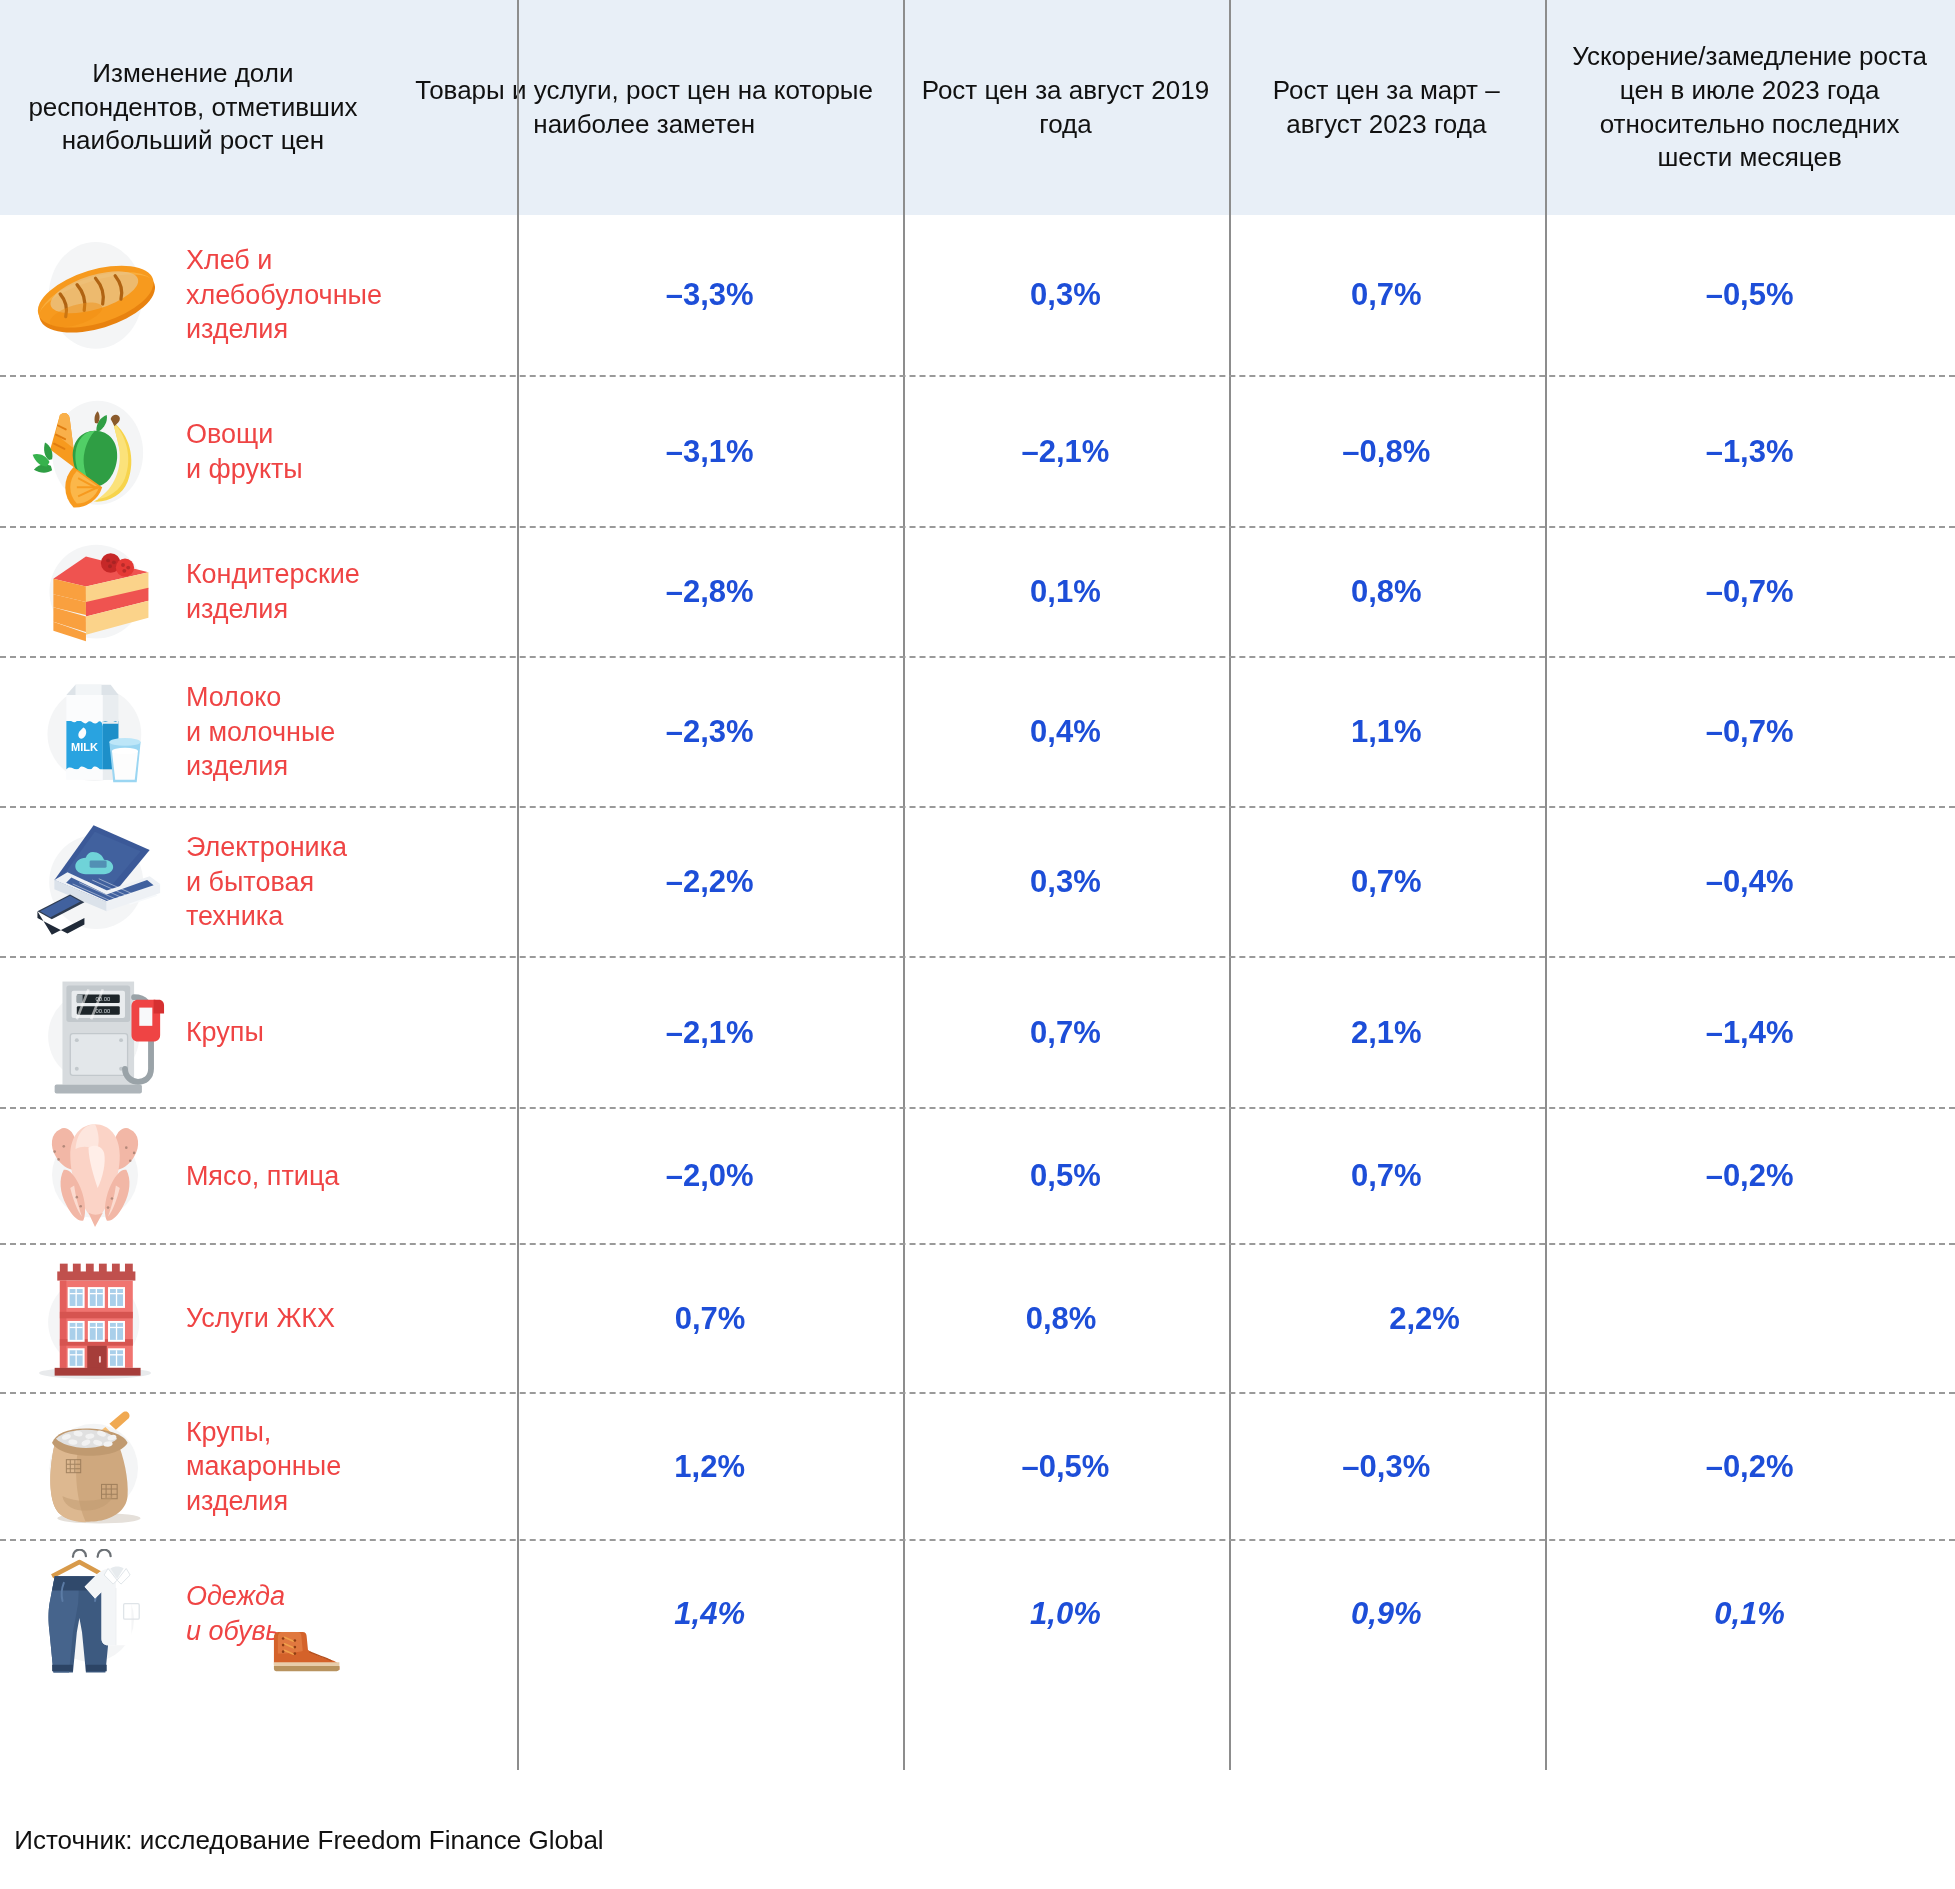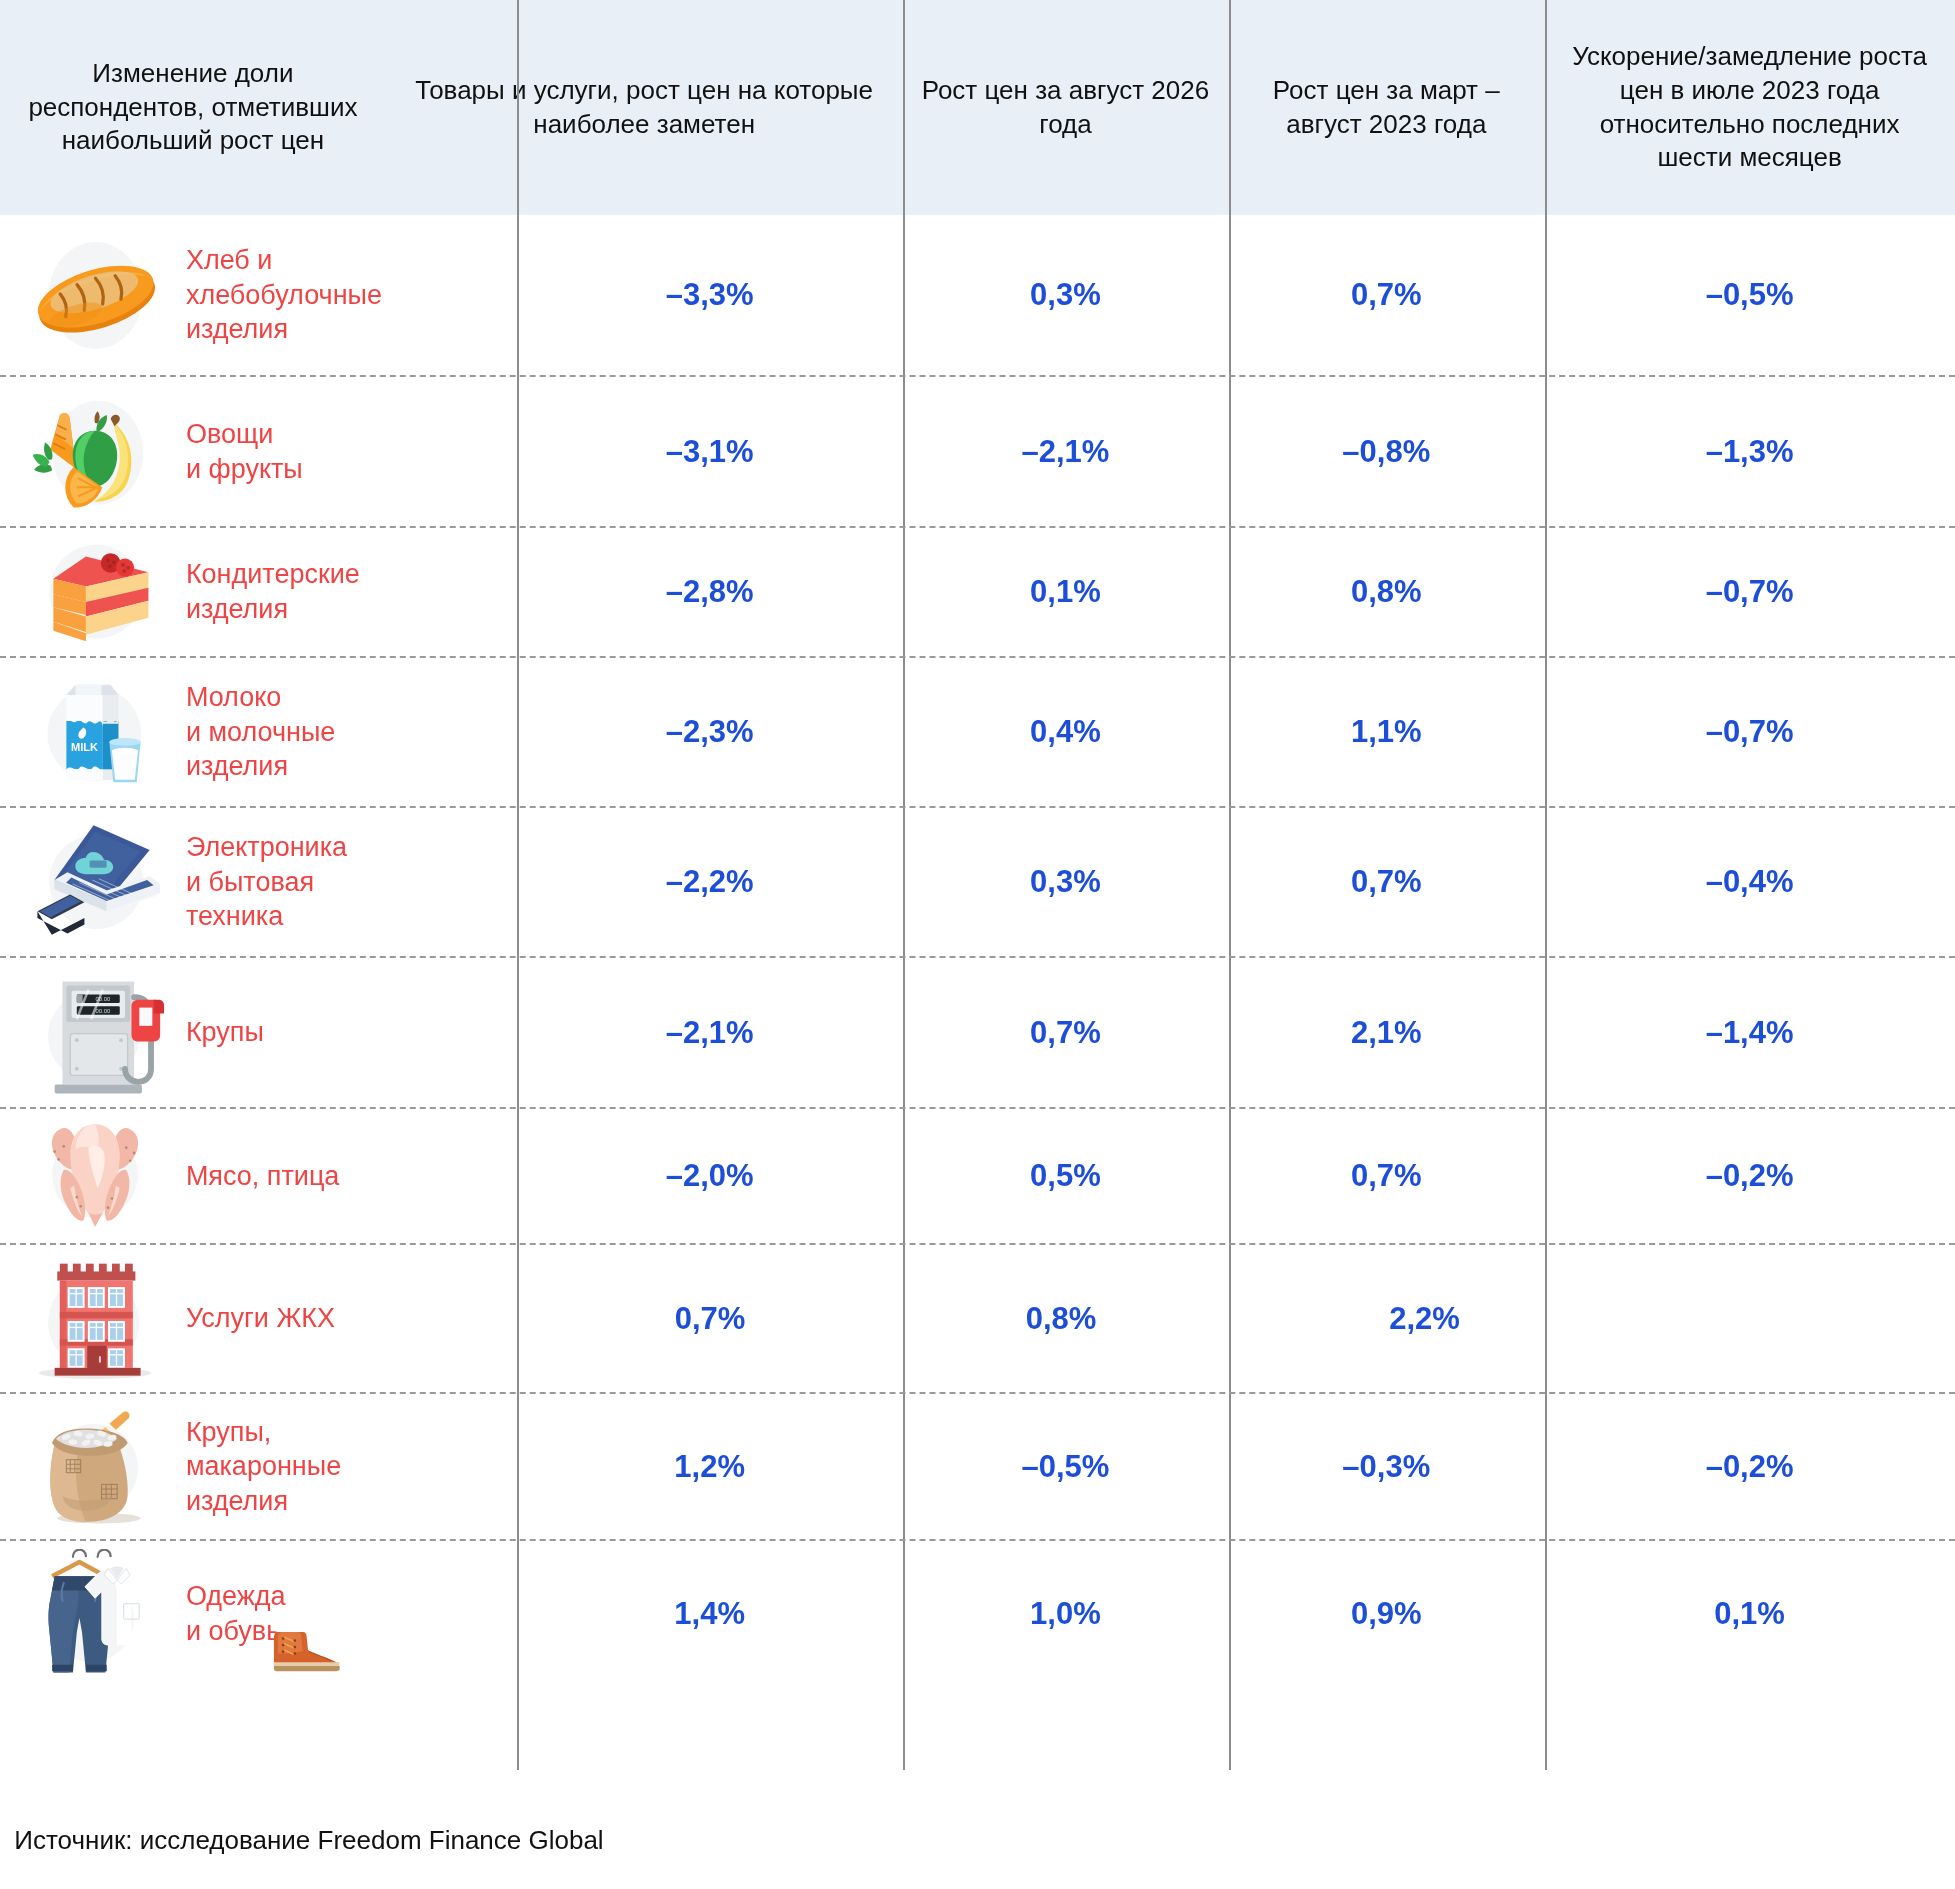--- a/index.html
+++ b/index.html
@@ -41,21 +41,21 @@
   .vrule.v4{left:1545px;}
 
   
   .tbody{position:absolute;left:0;top:215px;width:1955px;}
   .row{
     position:relative;
     display:flex;align-items:center;
     box-sizing:border-box;
     border-bottom:2px dashed #9a9a9a;
   }
-  .row:last-child{border-bottom:none;}
+  .row:last-child{border-bottom:none;font-style:italic;}
 
   .cell-label{
     width:517px;height:100%;
     display:flex;align-items:center;
     box-sizing:border-box;
     padding-left:11.7px;
     position:relative;
   }
   .iconbox{
     width:169px;min-width:169px;height:100%;
@@ -97,21 +97,21 @@
 <div class="sheet">
 
   <div class="thead">
     <div class="th c1">
       <span class="th-txt">Изменение доли респондентов, отметивших наибольший рост цен</span>
     </div>
     <div class="th c0">
       <span class="th-txt">Товары и услуги, рост цен на которые наиболее заметен</span>
     </div>
     <div class="th c2">
-      <span class="th-txt">Рост цен за август 2026 года</span>
+      <span class="th-txt">Рост цен за август 2019 года</span>
     </div>
     <div class="th c3">
       <span class="th-txt">Рост цен за март – август 2023 года</span>
     </div>
     <div class="th c4">
       <span class="th-txt">Ускорение/замедление роста цен в июле 2023 года относительно последних шести месяцев</span>
     </div>
   </div>
 
   <div class="vrule v1"></div>

